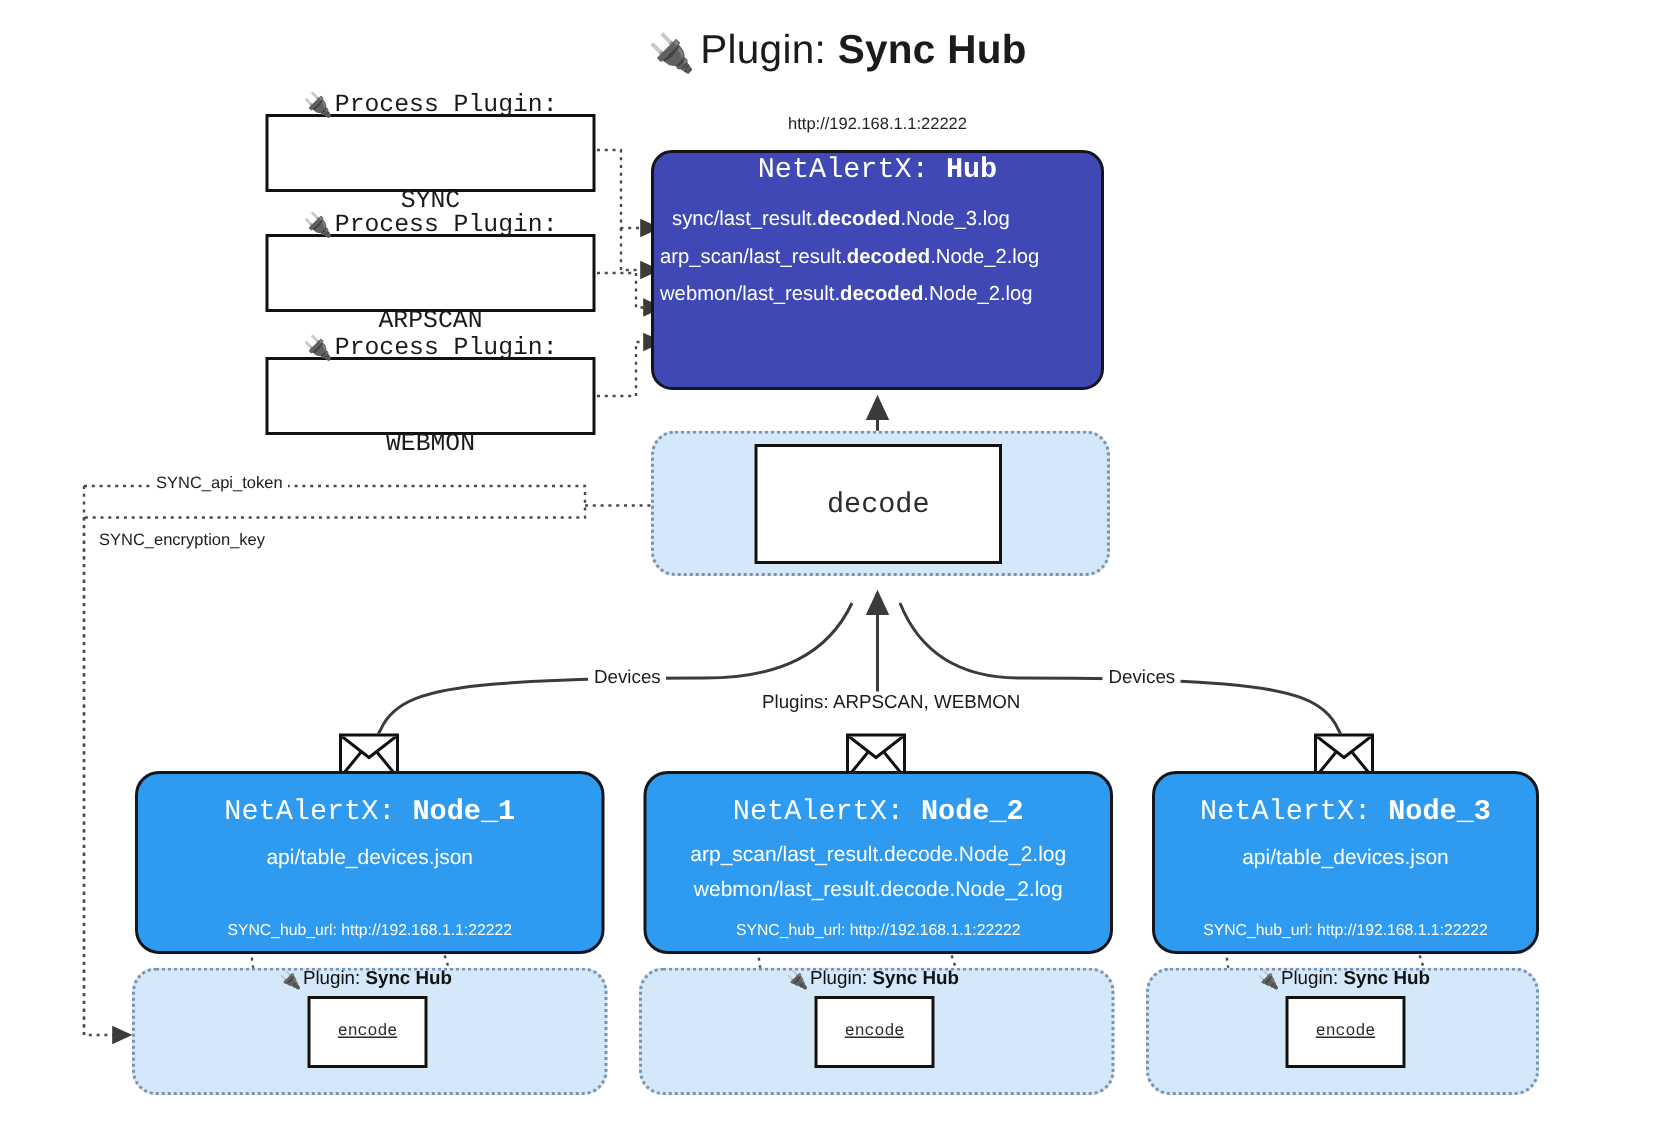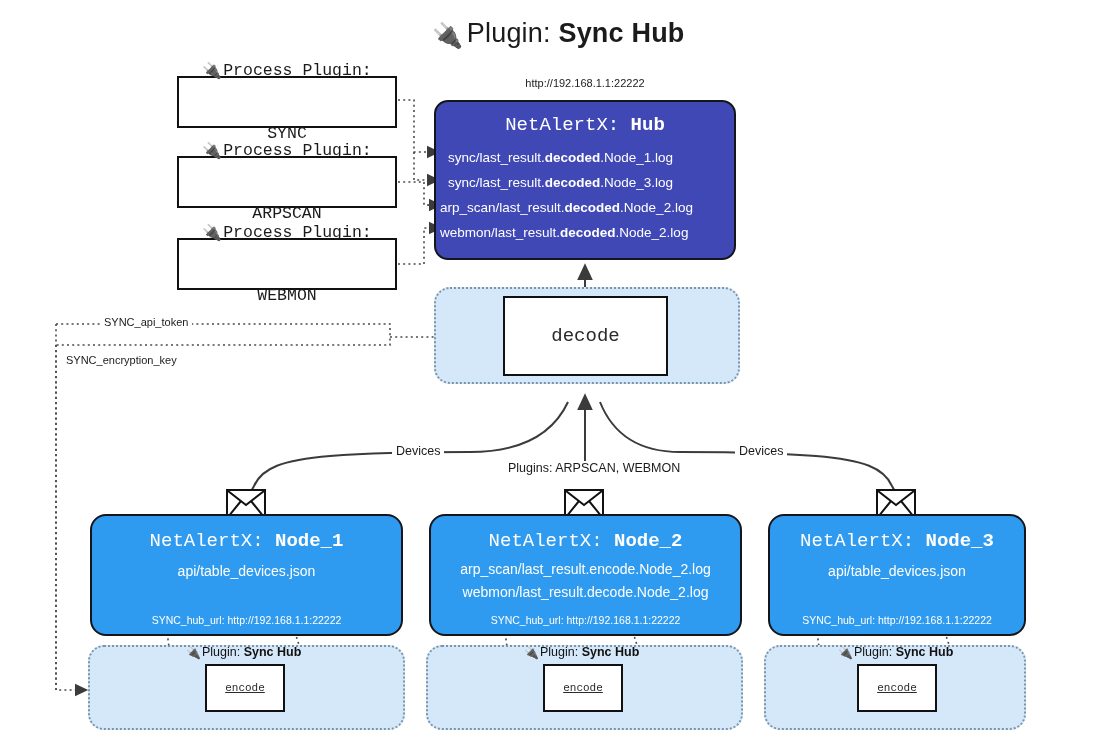--- a/index.html
+++ b/index.html
@@ -23,21 +23,21 @@
         display:flex;flex-direction:column;align-items:center;justify-content:center;
         box-sizing:border-box;gap:39px;}
   .pbox .l1{white-space:nowrap;}
   .pbox .plug{font-family:"Liberation Sans",sans-serif;font-size:16px;margin-right:1px;
               vertical-align:-1px;}
 
   .hub{position:absolute;left:434px;top:100px;width:302px;height:160px;
        background:#3f48b4;border:2.5px solid #15161c;border-radius:14px;
        box-sizing:border-box;color:#ffffff;overflow:hidden;}
   .hub .htitle{font-family:"Liberation Mono","DejaVu Sans Mono",monospace;
-       font-size:19px;text-align:center;margin-top:12px;}
+       font-size:19px;text-align:center;}
   .hub .htitle b{font-weight:bold;}
   .hub .rows{margin-top:9px;}
   .hub .row{font-size:13.5px;line-height:25px;padding-left:12px;white-space:nowrap;}
   .hub .row b{font-weight:bold;}
   .hub .row.wide{padding-left:4px;font-size:13.5px;}
 
   .node{position:absolute;background:#2f9bf0;border:2.5px solid #15161c;
         border-radius:16px;box-sizing:border-box;color:#fff;overflow:hidden;}
   .node .ntitle{font-family:"Liberation Mono","DejaVu Sans Mono",monospace;
         font-size:19px;text-align:center;margin-top:14px;}
@@ -142,21 +142,20 @@
     <div>ARPSCAN</div>
   </div>
   <div class="pbox" style="left:177px;top:238px;width:220px;height:52px;">
     <div class="l1"><span class="plug">🔌</span><span>Process Plugin:</span></div>
     <div>WEBMON</div>
   </div>
 
   <div class="hub">
     <div class="htitle"><span>NetAlertX: </span><b>Hub</b></div>
     <div class="rows">
-      <div class="row"><span>sync/last_result.</span><b>decoded</b><span>.Node_1.log</span></div>
       <div class="row"><span>sync/last_result.</span><b>decoded</b><span>.Node_3.log</span></div>
       <div class="row wide"><span>arp_scan/last_result.</span><b>decoded</b><span>.Node_2.log</span></div>
       <div class="row wide"><span>webmon/last_result.</span><b>decoded</b><span>.Node_2.log</span></div>
     </div>
   </div>
 
   <div class="band" style="left:434px;top:287px;width:306px;height:97px;"></div>
   <div class="wbox decode" style="left:503px;top:296px;width:165px;height:80px;">
     <span>decode</span>
   </div>
@@ -188,21 +187,21 @@
   </div>
 
   <div class="node" style="left:90px;top:514px;width:313px;height:122px;">
     <div class="ntitle"><span>NetAlertX: </span><b>Node_1</b></div>
     <div class="nline">api/table_devices.json</div>
     <div class="nfoot">SYNC_hub_url: http://192.168.1.1:22222</div>
   </div>
 
   <div class="node" style="left:429px;top:514px;width:313px;height:122px;">
     <div class="ntitle"><span>NetAlertX: </span><b>Node_2</b></div>
-    <div class="nline" style="margin-top:9px;">arp_scan/last_result.encode.Node_2.log</div>
+    <div class="nline" style="margin-top:9px;">arp_scan/last_result.decode.Node_2.log</div>
     <div class="nline" style="margin-top:7px;">webmon/last_result.decode.Node_2.log</div>
     <div class="nfoot">SYNC_hub_url: http://192.168.1.1:22222</div>
   </div>
 
   <div class="node" style="left:768px;top:514px;width:258px;height:122px;">
     <div class="ntitle"><span>NetAlertX: </span><b>Node_3</b></div>
     <div class="nline">api/table_devices.json</div>
     <div class="nfoot">SYNC_hub_url: http://192.168.1.1:22222</div>
   </div>
 

